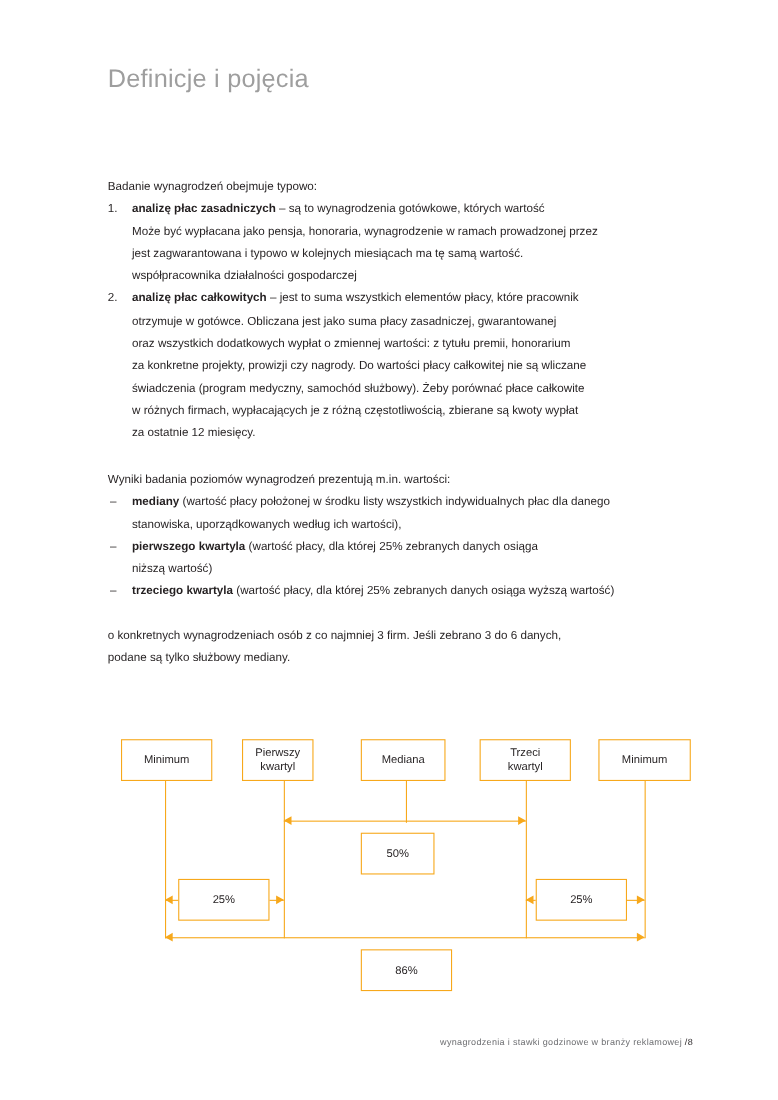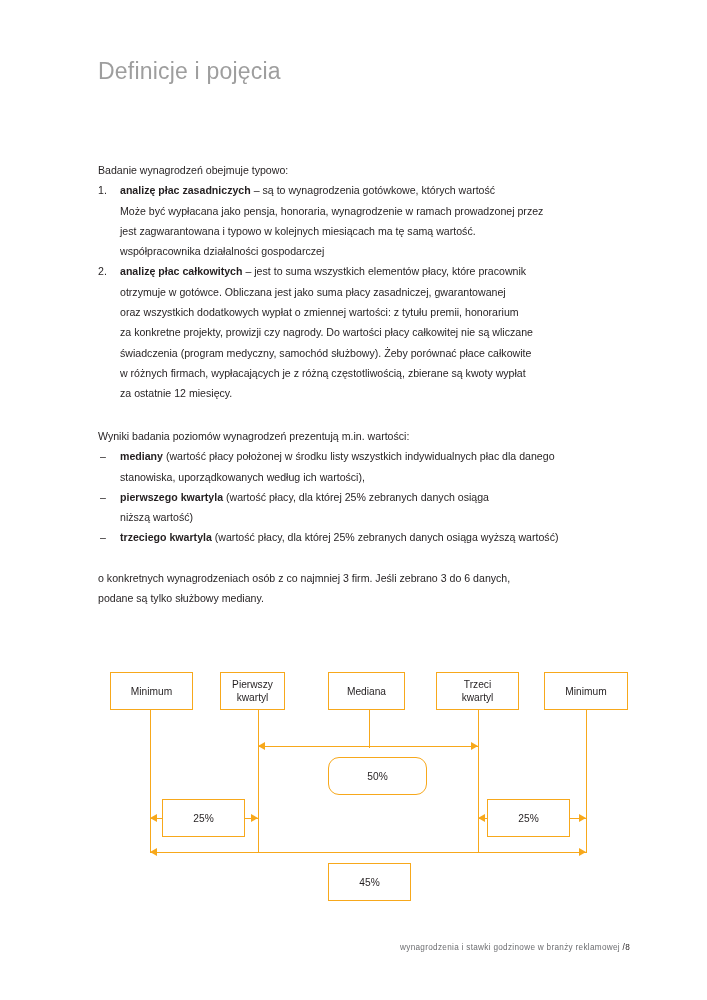--- a/index.html
+++ b/index.html
@@ -161,36 +161,36 @@
 
     <div class="orange-line v-line" style="left:52px; top:50px; height:143px;"></div>
     <div class="orange-line v-line" style="left:160px; top:50px; height:143px;"></div>
     <div class="orange-line v-line" style="left:271px; top:50px; height:38px;"></div>
     <div class="orange-line v-line" style="left:380px; top:50px; height:143px;"></div>
     <div class="orange-line v-line" style="left:488px; top:50px; height:143px;"></div>
 
     <div class="orange-line h-line" style="left:160px; top:86px; width:220px;"></div>
     <div class="arrow arrow-l" style="left:160px; top:82px;"></div>
     <div class="arrow arrow-r" style="left:373px; top:82px;"></div>
-    <div class="box" style="left:230px; top:97px; width:99px; height:38px;border-radius:11px;">50%</div>
+    <div class="box" style="left:230px; top:97px; width:67px; height:38px;">50%</div>
 
     <div class="orange-line h-line" style="left:52px; top:158px; width:108px;"></div>
     <div class="arrow arrow-l" style="left:52px; top:154px;"></div>
     <div class="arrow arrow-r" style="left:153px; top:154px;"></div>
     <div class="box" style="left:64px; top:139px; width:83px; height:38px;">25%</div>
 
     <div class="orange-line h-line" style="left:380px; top:158px; width:108px;"></div>
     <div class="arrow arrow-l" style="left:380px; top:154px;"></div>
     <div class="arrow arrow-r" style="left:481px; top:154px;"></div>
     <div class="box" style="left:389px; top:139px; width:83px; height:38px;">25%</div>
 
     <div class="orange-line h-line" style="left:52px; top:192px; width:436px;"></div>
     <div class="arrow arrow-l" style="left:52px; top:188px;"></div>
     <div class="arrow arrow-r" style="left:481px; top:188px;"></div>
-    <div class="box" style="left:230px; top:203px; width:83px; height:38px;">45%</div>
+    <div class="box" style="left:230px; top:203px; width:83px; height:38px;">86%</div>
   </div>
 
   <div class="footer">
     <span>wynagrodzenia i stawki godzinowe w branży reklamowej</span>
     <span class="pg">/8</span>
   </div>
 
 </div>
 
 </body></html>

